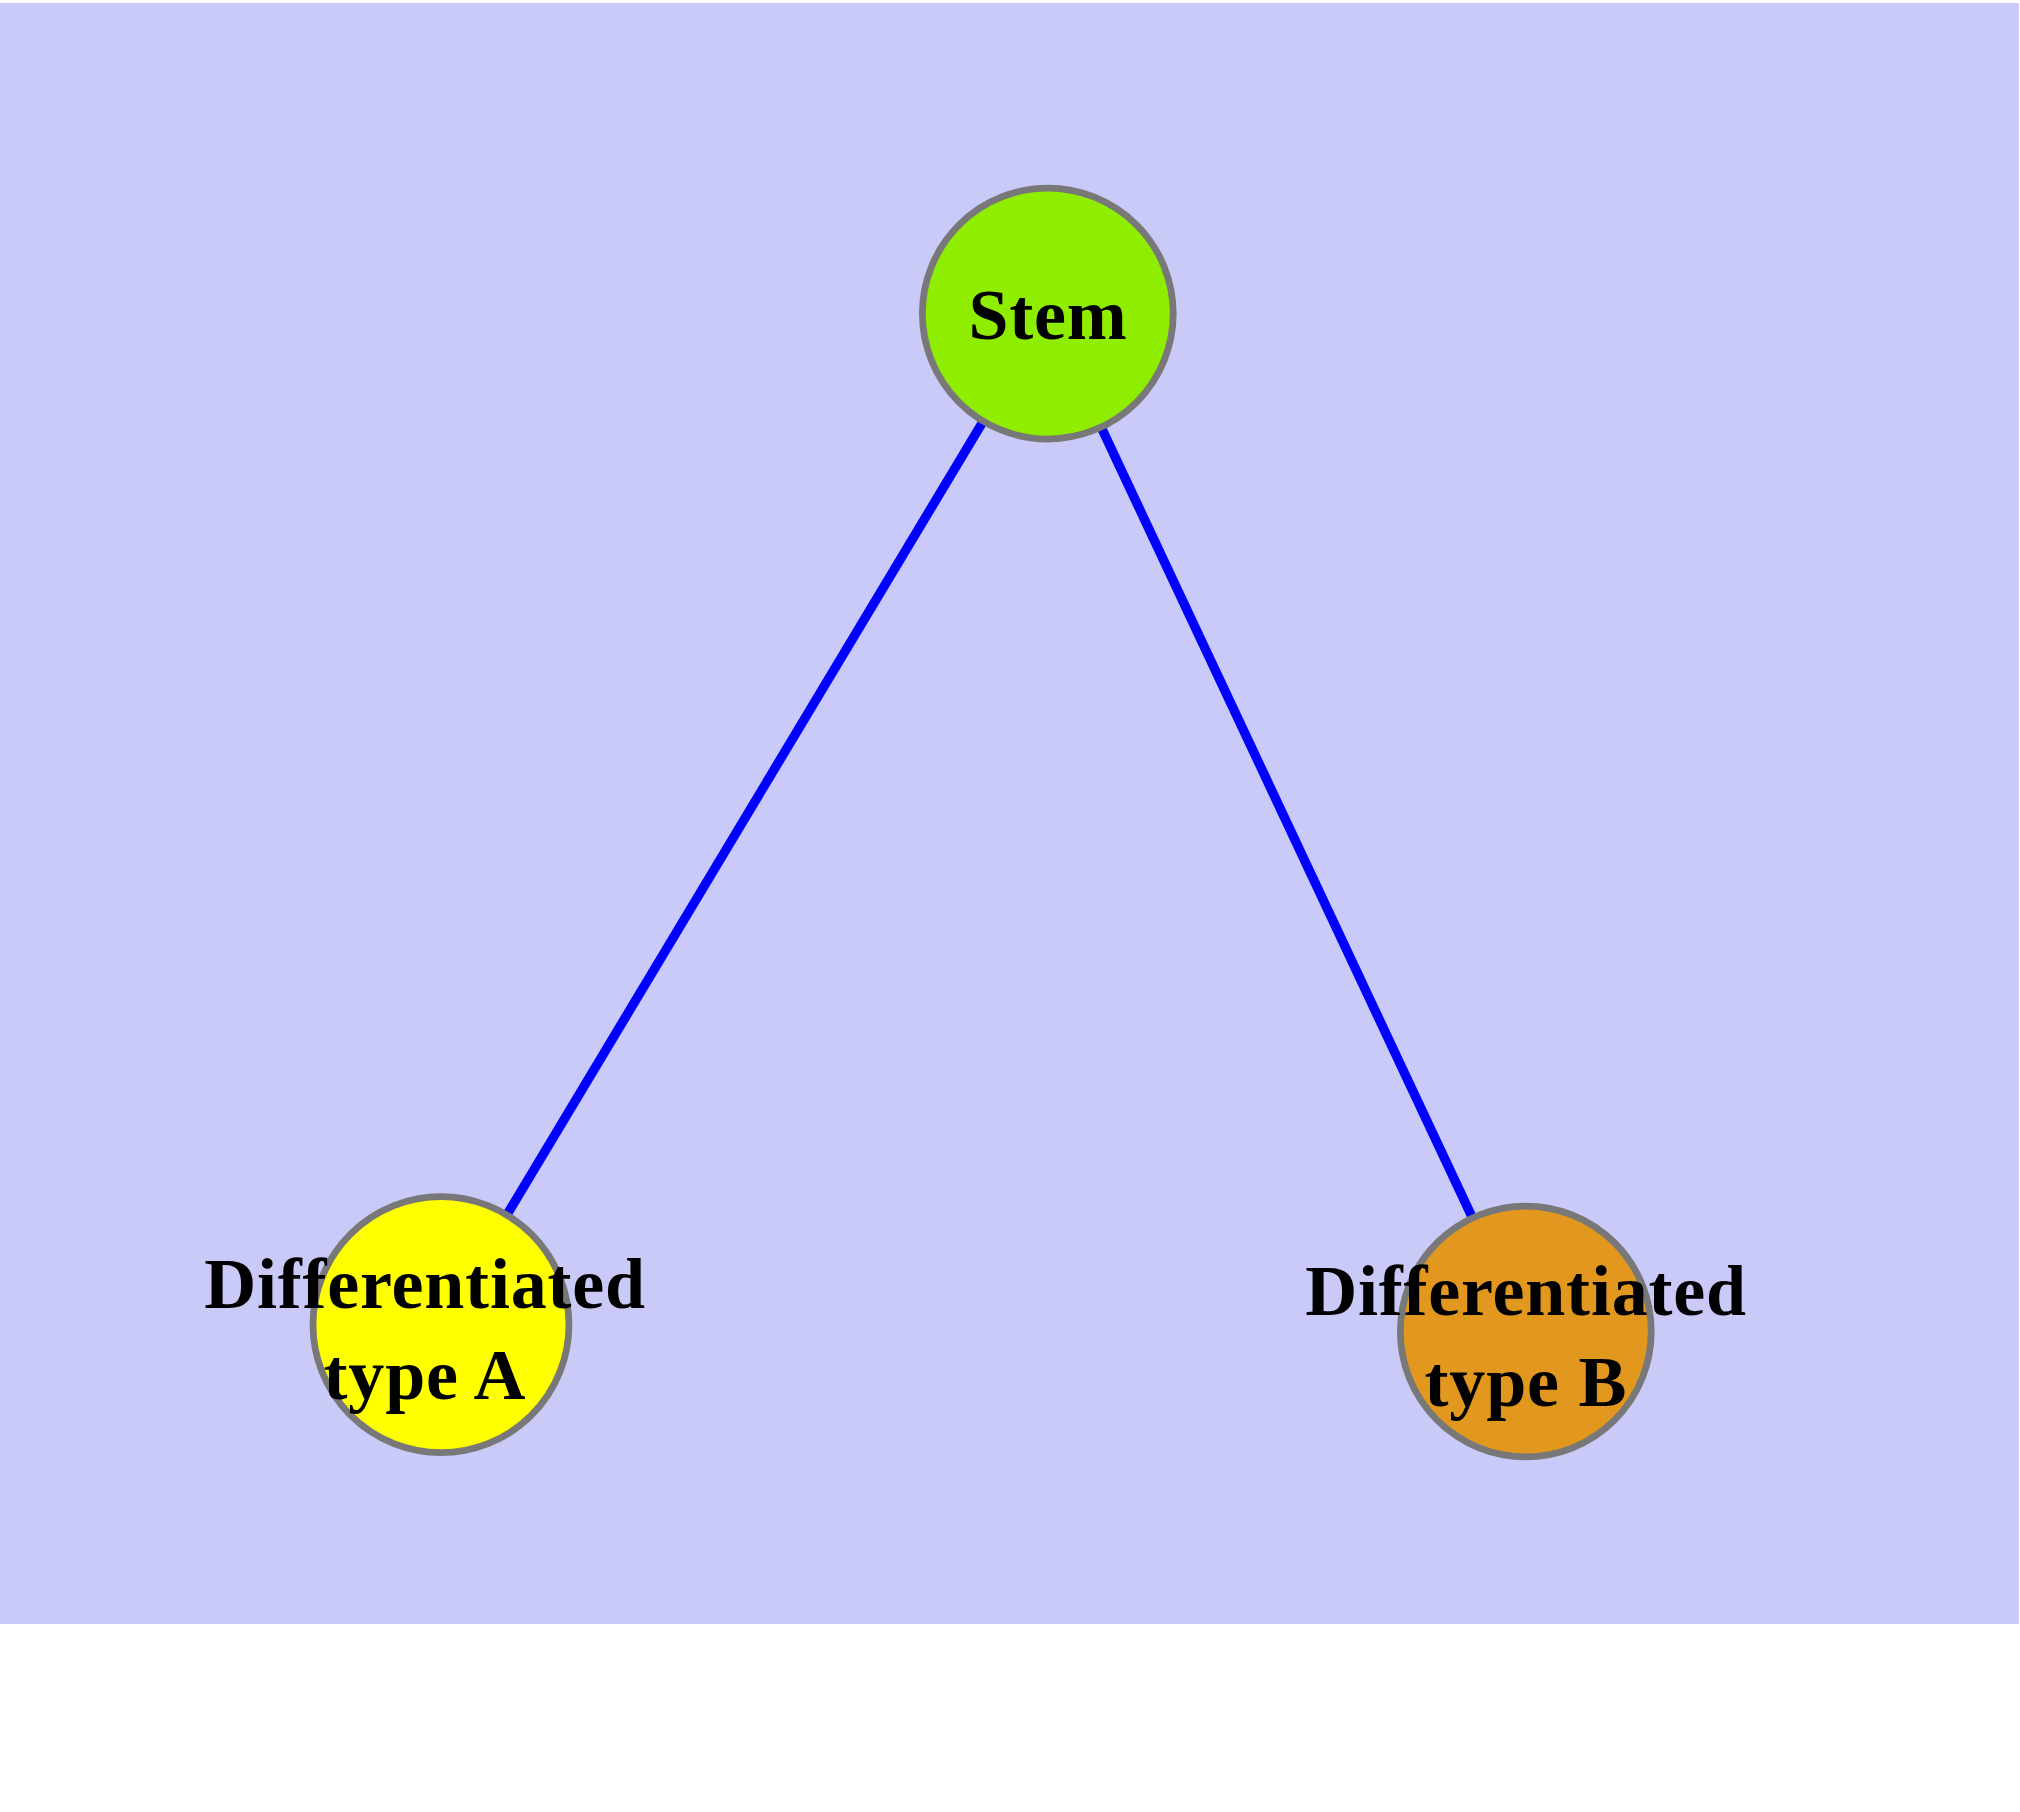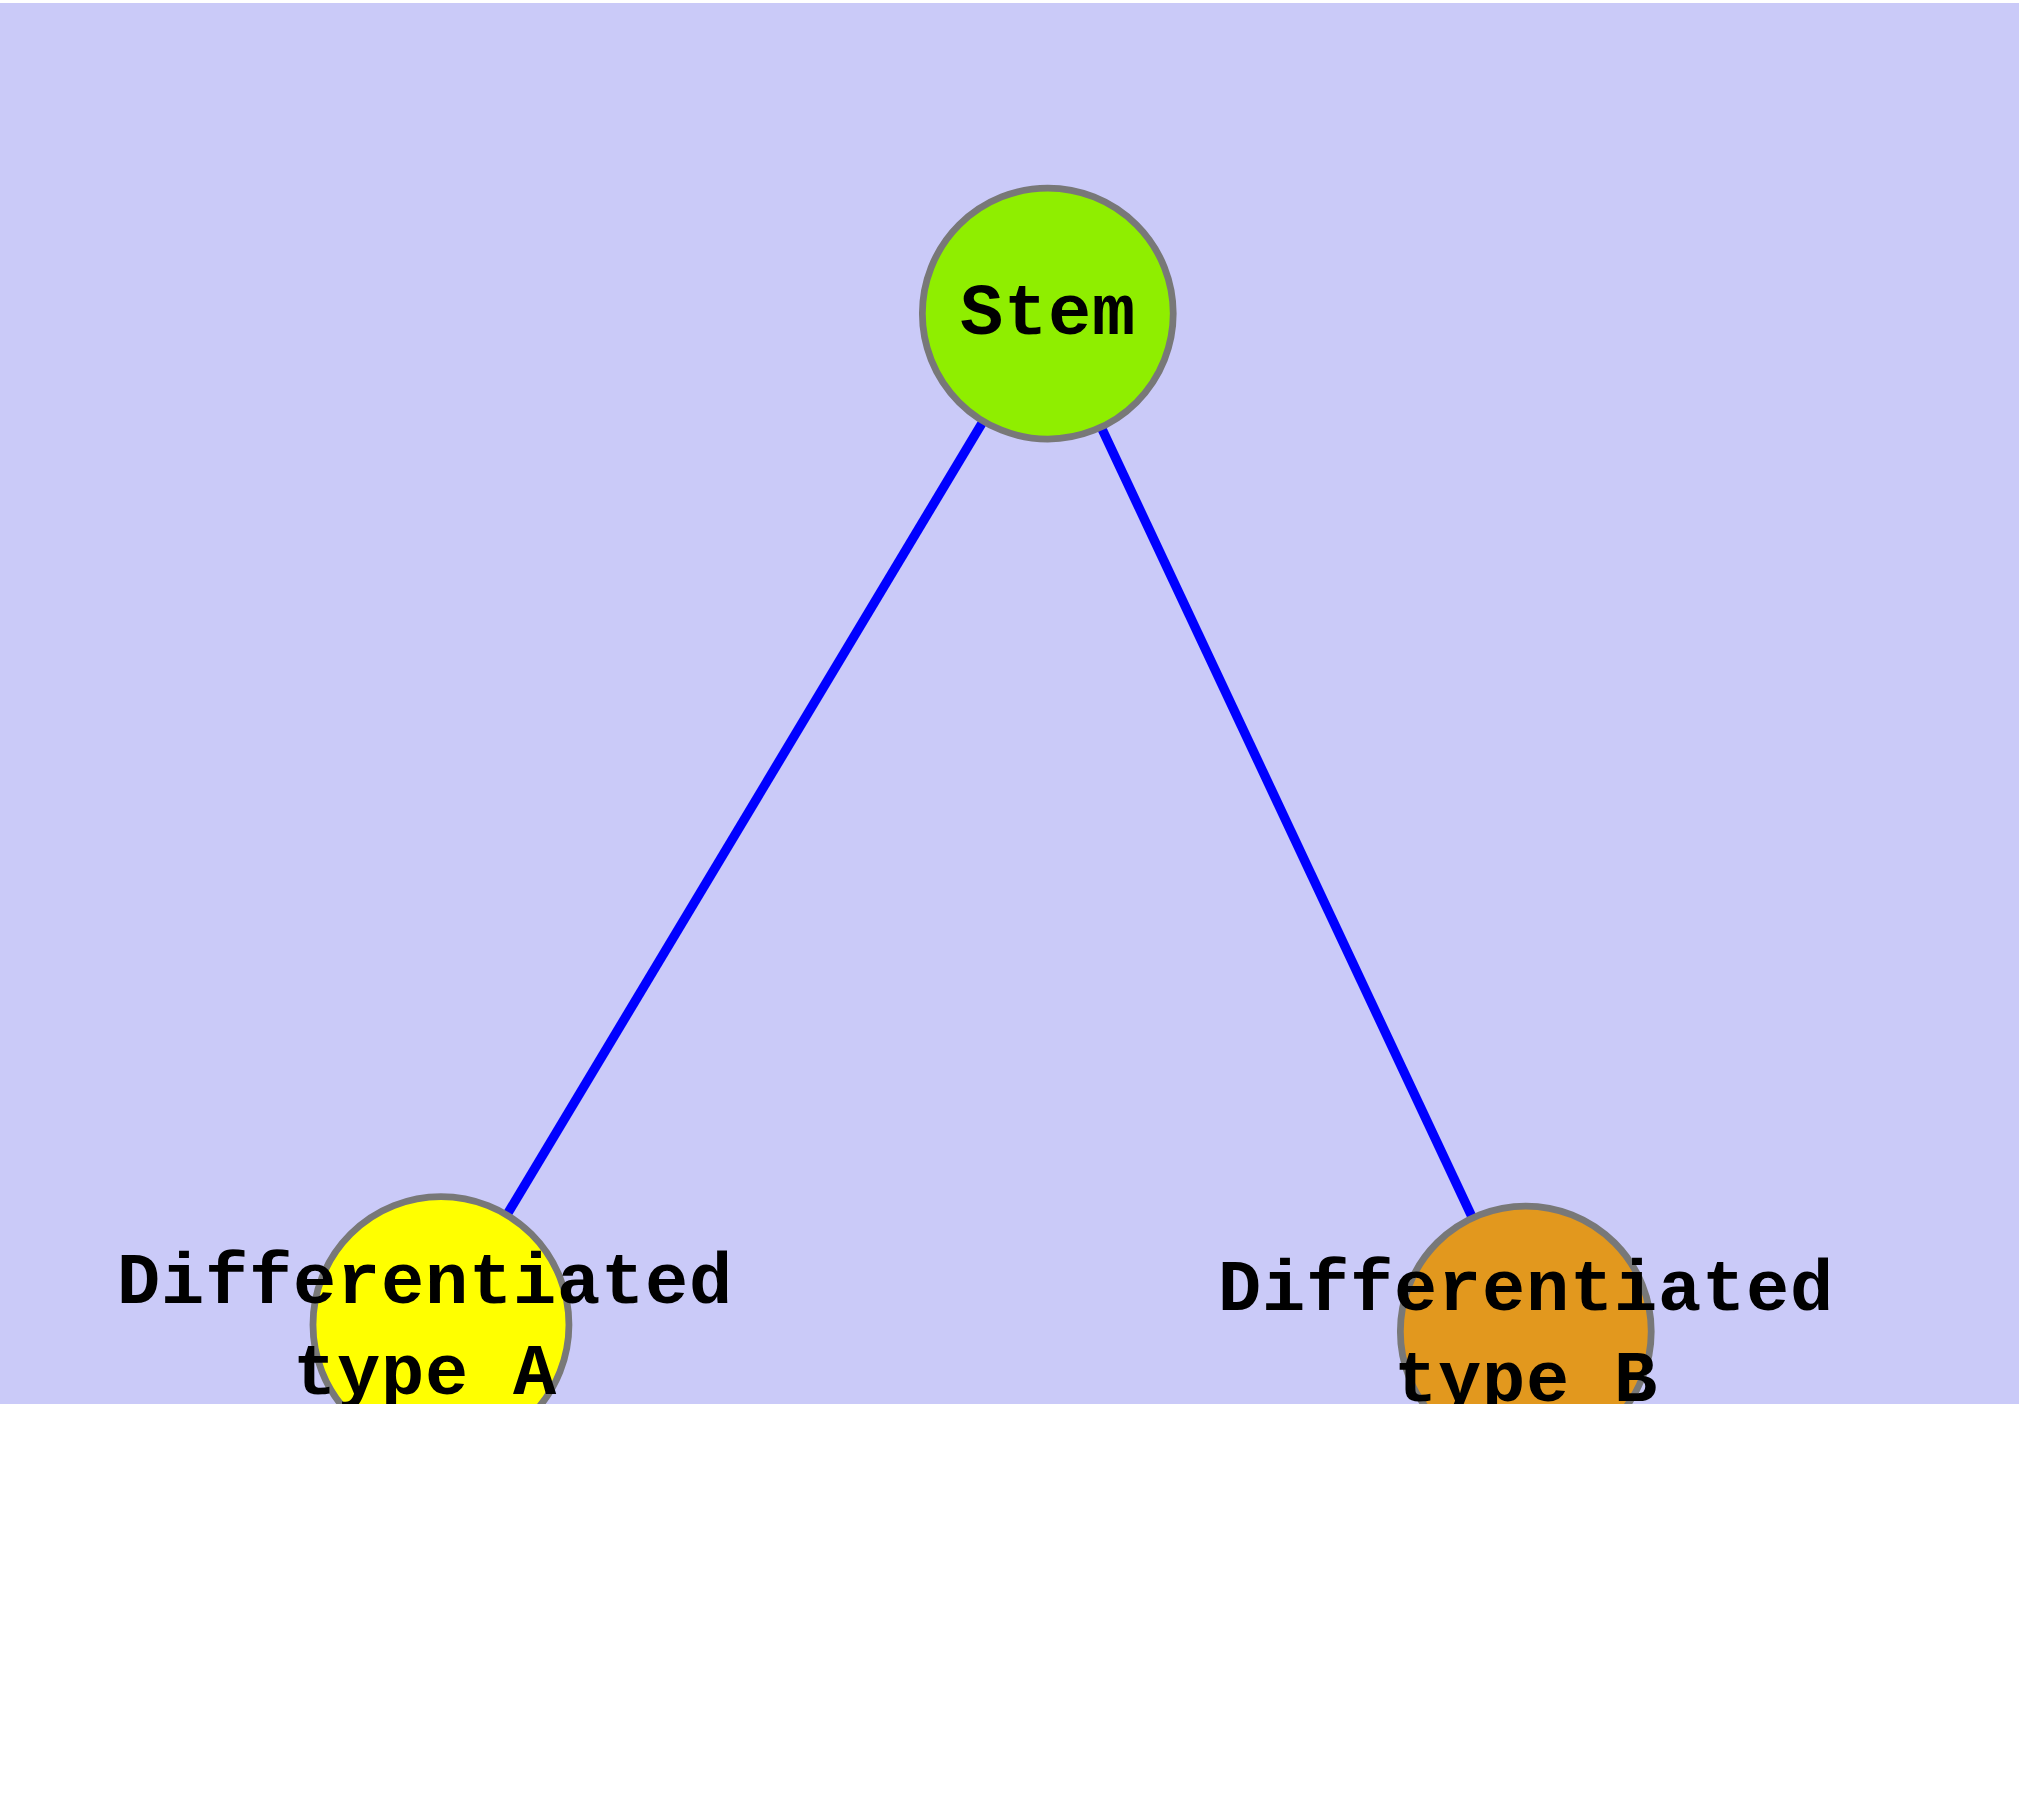--- a/index.html
+++ b/index.html
@@ -2,24 +2,24 @@
 <html style="font-size:13.6px"><head>
 <meta charset="utf-8">
 <style>
   html, body {
     margin: 0;
     padding: 0;
   }
   .stage {
     position: relative;
     width: 2021px;
-    height: 1404px;
+    height: 1624px;
     background: #ffffff; 
     overflow: hidden;
-    font-family: Liberation Mono, monospace;
+    font-family: Liberation Serif, serif;
   }
   .plot-bg {
     position: absolute;
     left: 0;
     top: 3.4px;
     right: 1.7px;
     bottom: 0;
   }
   .graph-svg {
     position: absolute;

